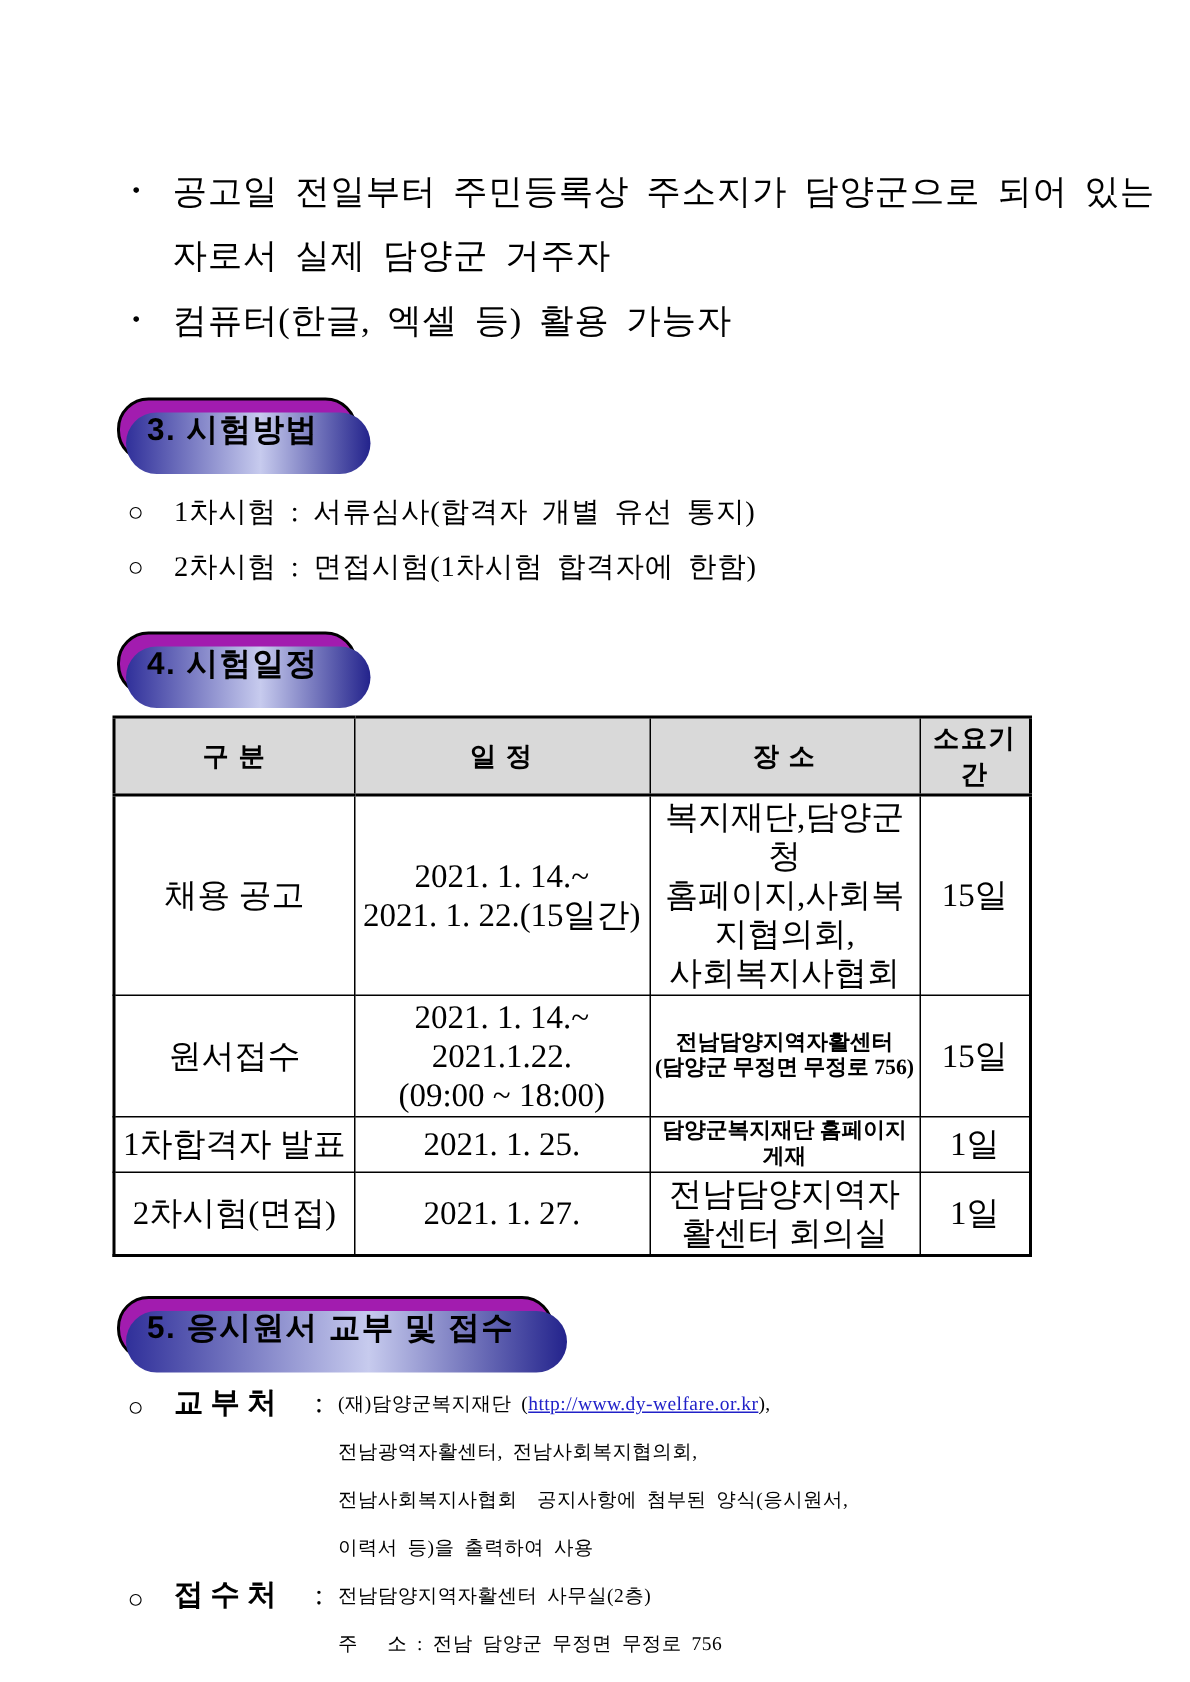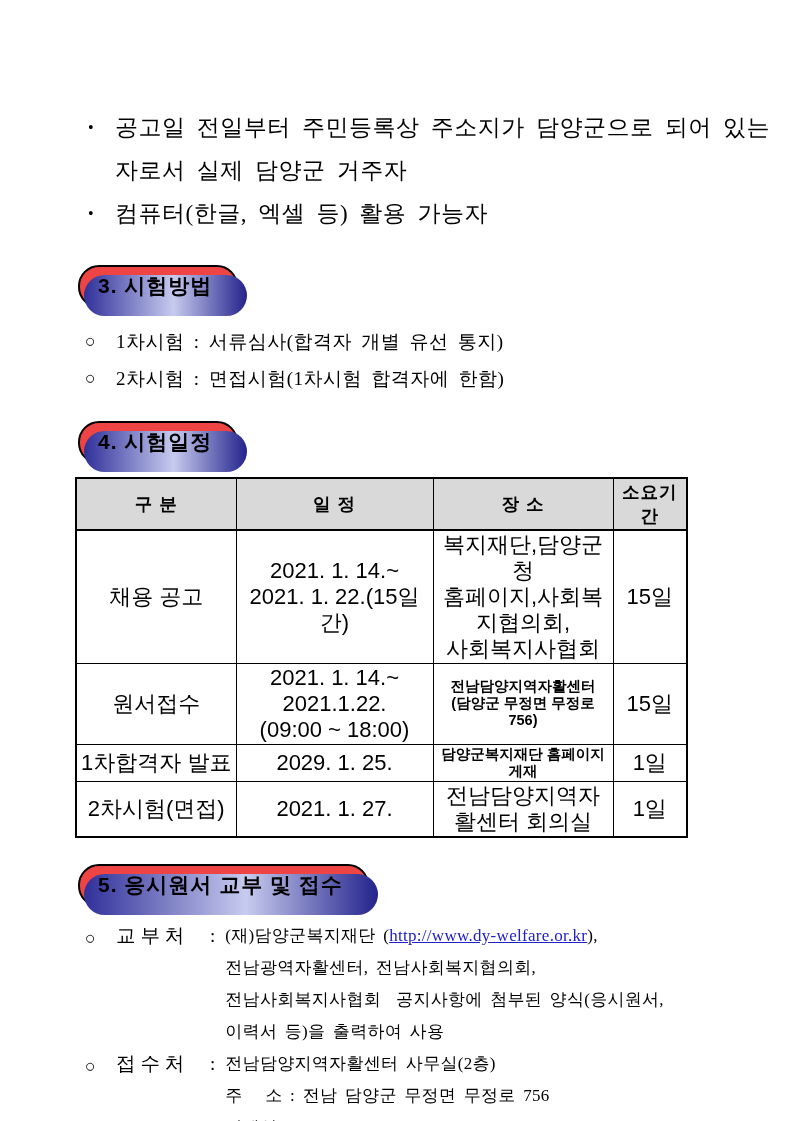--- a/index.html
+++ b/index.html
@@ -19,41 +19,41 @@
   .bullet-row { display: flex; padding-left: 18px; }
   .b-marker { width: 27px; font-size: 16px; line-height: 43px; }
   .b-text { font-size: 23px; line-height: 43px; white-space: pre; word-spacing: 5px; letter-spacing: .5px; }
 
   
   .badge-wrap { padding-left: 8px; }
   .badge {
     position: relative; display: inline-block; z-index: 0;
     font-family: "Liberation Sans", sans-serif; font-weight: bold;
     font-size: 21px; letter-spacing: 1px;
-    background: #ef4444; border: 2.5px solid #000; border-radius: 21px;
+    background: #a21caf; border: 2.5px solid #000; border-radius: 21px;
     padding: 5px 24px 6px 18px;
   }
   .badge::before {
     content: ""; position: absolute; z-index: -1;
     top: 8px; left: 4px; right: -11px; bottom: -10px;
     background: linear-gradient(to right, #30309a 0%, #c7cbee 55%, #23238c 100%);
     border-radius: 21px;
   }
 
   .sec3 { margin-top: 30px; }
   .circle-list { margin-top: 15px; }
   .circle-row { display: flex; padding-left: 15px; }
   .c-marker { width: 31px; font-size: 18px; line-height: 37px; font-weight: bold; }
   .circle-text { font-size: 19px; line-height: 37px; white-space: pre; word-spacing: 4px; letter-spacing: .5px; }
 
   
   .sec4 { margin-top: 24px; }
   table.schedule {
     border-collapse: collapse; margin: 13px 0 0 5px;
-    font-family: Liberation Sans, sans-serif;
+    font-family: Liberation Serif, serif;
     border: 2.5px solid #000; table-layout: fixed; padding-left: 10px;
   }
   table.schedule th {
     background: #d9d9d9; border: 1px solid #000;
     border-top: 2.5px solid #000; border-bottom: 2.5px solid #000;
     font-size: 17.5px; font-weight: 600; height: 29px; letter-spacing: 1px;
   }
   table.schedule td {
     border: 1px solid #000; text-align: center; vertical-align: middle;
     font-size: 22px; line-height: 1.18; padding: 1px 3px; white-space: pre-line;
@@ -61,23 +61,23 @@
   td.cell-place { text-align: left; font-size: 13.5px; line-height: 1.2; padding-left: 5px; }
   td.cell-place.bold { font-weight: bold; font-size: 14.5px; }
   td.cell-duration { font-size: 16.5px; }
   tr.r0 { height: 48px; } tr.r1 { height: 60px; }
   tr.r2 { height: 26px; } tr.r3 { height: 27px; } tr.r4 { height: 26px; }
 
   
   .sec5 { margin-top: 26px; }
   .item-list { margin-top: 13px; }
   .item { display: flex; padding-left: 15px; align-items: flex-start; }
-  .item-label { font-weight: normal; font-size: 19.5px; line-height: 32px; min-width: 92px; white-space: pre; }
+  .item-label { font-weight: bold; font-size: 19.5px; line-height: 32px; min-width: 92px; white-space: pre; }
   .item-colon { font-size: 19px; line-height: 32px; padding: 0 10px 0 2px; }
-  .item-lines { font-size: 17px; line-height: 32px; white-space: pre; word-spacing: 3px; letter-spacing: .3px; }
+  .item-lines { font-size: 13px; line-height: 32px; white-space: pre; word-spacing: 3px; letter-spacing: .3px; }
   .link { color: #2121c8; text-decoration: underline; cursor: pointer; }
 </style>
 </head>
 <body>
 
 <div class="page">
 
   <div>
     <div class="bullet-row">
       <span class="b-marker">•</span>
@@ -143,21 +143,21 @@
           <td>원서접수</td>
           <td>2021. 1. 14.~
 2021.1.22.
 (09:00 ~ 18:00)</td>
           <td class="cell-place bold">전남담양지역자활센터
 (담양군 무정면 무정로 756)</td>
           <td class="cell-duration">15일</td>
         </tr>
         <tr class="r2">
           <td>1차합격자 발표</td>
-          <td>2029. 1. 25.</td>
+          <td>2021. 1. 25.</td>
           <td class="cell-place bold">담양군복지재단 홈페이지 게재</td>
           <td class="cell-duration">1일</td>
         </tr>
         <tr class="r3">
           <td>2차시험(면접)</td>
           <td>2021. 1. 27.</td>
           <td class="cell-place">전남담양지역자활센터 회의실</td>
           <td class="cell-duration">1일</td>
         </tr>
       </tbody>

